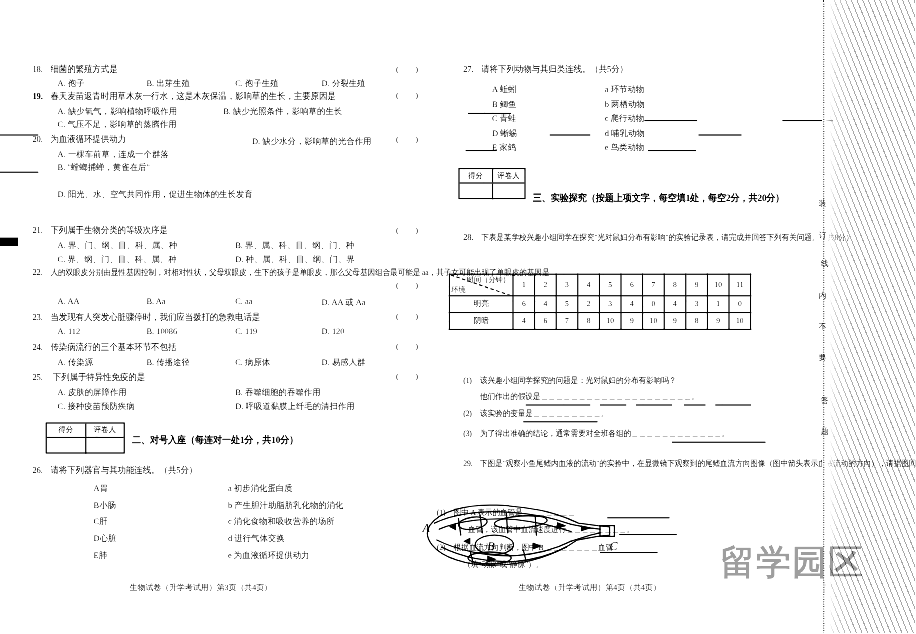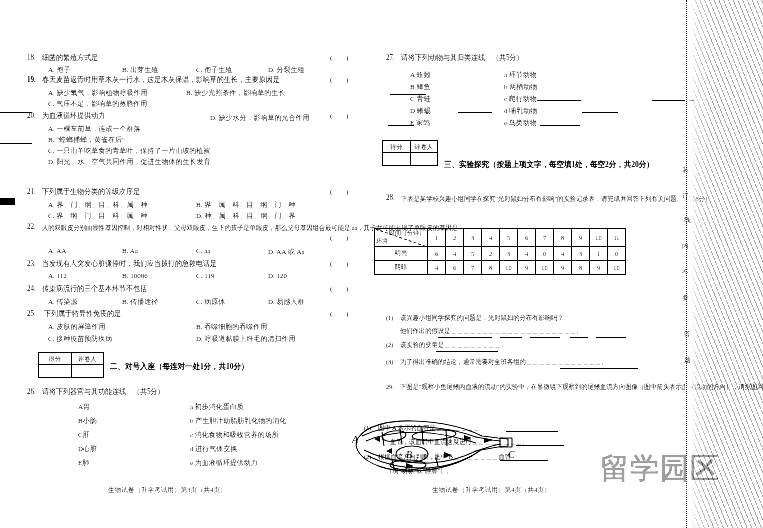--- a/index.html
+++ b/index.html
@@ -263,21 +263,20 @@
     <div class="opt" style="left:48px;top:88px;"><span>A.</span> <span>缺少氧气，影响植物呼吸作用</span></div>
     <div class="opt" style="left:186px;top:88px;"><span>B.</span> <span>缺少光照条件，影响草的生长</span></div>
     <div class="opt" style="left:48px;top:99px;"><span>C.</span> <span>气压不足，影响草的蒸腾作用</span></div>
     <div class="opt" style="left:186px;top:113px;margin-left:24px;"><span>D.</span> <span>缺少水分，影响草的光合作用</span></div>
 
     <div class="ln" style="left:27px;top:112px;">20.</div>
     <div class="ln" style="left:42px;top:112px;">为血液循环提供动力</div>
     <div class="paren" style="left:330px;top:112px;">(   )</div>
     <div class="opt" style="left:48px;top:124px;"><span>A.</span> <span>一棵车前草，连成一个群落</span></div>
     <div class="opt" style="left:48px;top:135px;"><span>B.</span> <span>"螳螂捕蝉，黄雀在后"</span></div>
-    <div class="opt" style="left:48px;top:146px;"><span>C.</span> <span>一只山羊吃草食的青草叶，保持了一片山坡的植被</span></div>
     <div class="opt" style="left:48px;top:157px;"><span>D.</span> <span>阳光、水、空气共同作用，促进生物体的生长发育</span></div>
 
     <div class="ln" style="left:27px;top:188px;">21.</div>
     <div class="ln" style="left:42px;top:188px;">下列属于生物分类的等级次序是</div>
     <div class="paren" style="left:330px;top:188px;">(   )</div>
     <div class="opt" style="left:48px;top:200px;"><span>A.</span> <span>界、门、纲、目、科、属、种</span></div>
     <div class="opt" style="left:196px;top:200px;"><span>B.</span> <span>界、属、科、目、纲、门、种</span></div>
     <div class="opt" style="left:48px;top:211px;"><span>C.</span> <span>界、纲、门、目、科、属、种</span></div>
     <div class="opt" style="left:196px;top:211px;"><span>D.</span> <span>种、属、科、目、纲、门、界</span></div>
 

